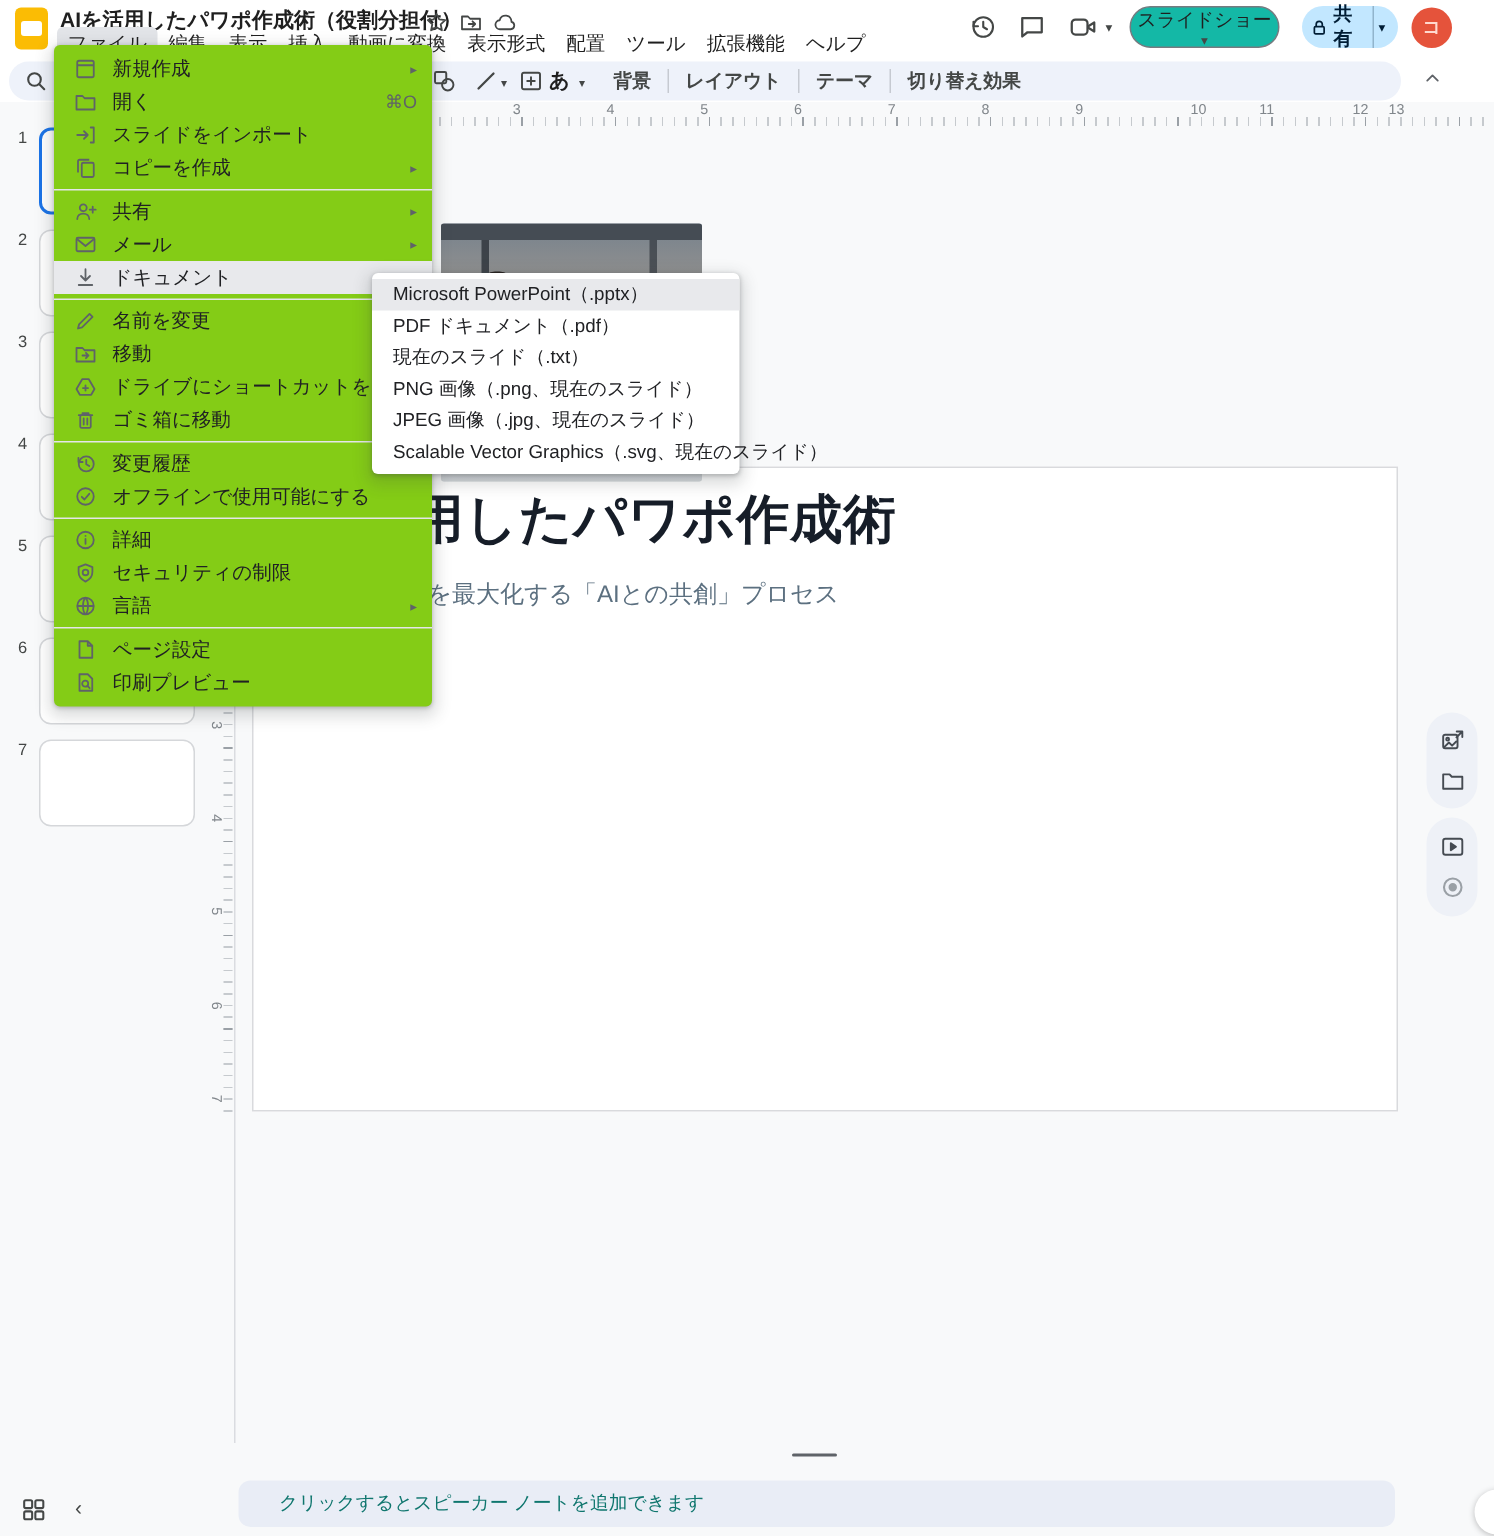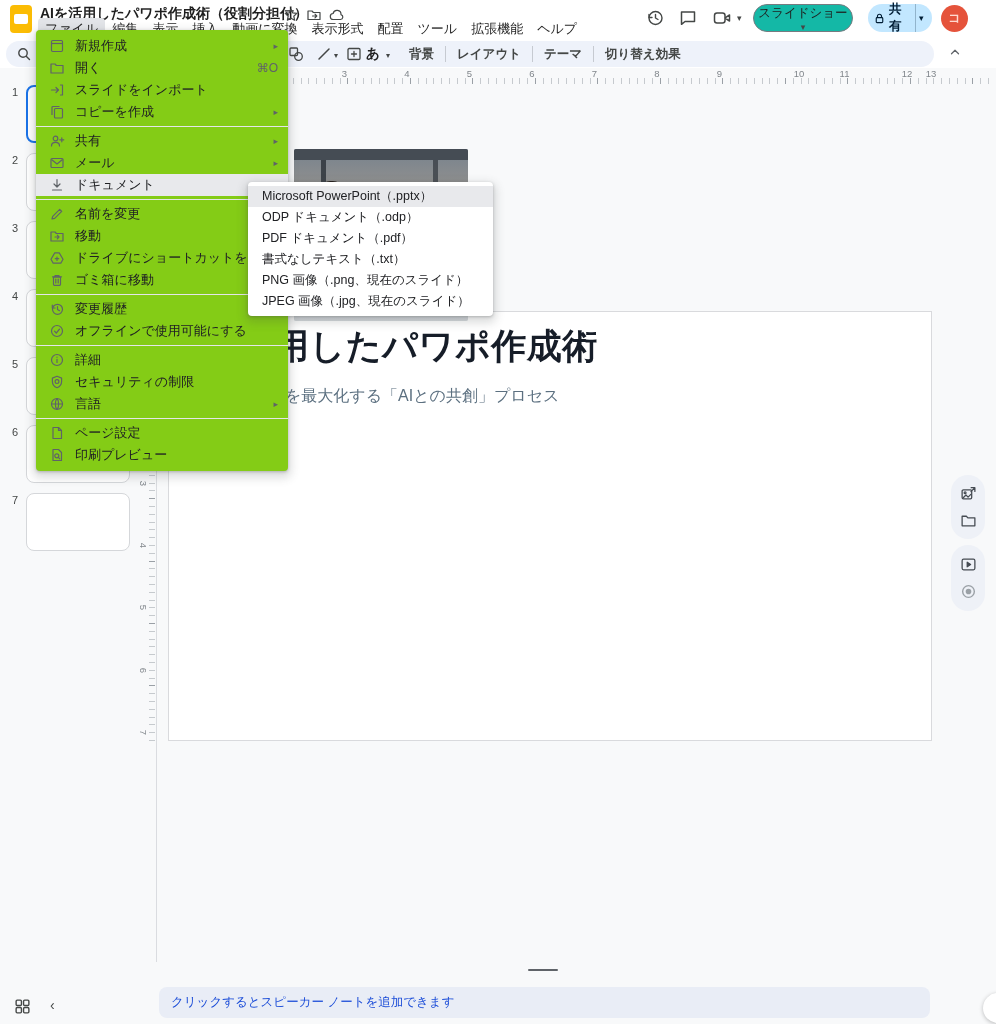--- a/index.html
+++ b/index.html
@@ -98,21 +98,21 @@
   .collar{left:40px;top:84px;width:10px;height:12px;background:#d8d3cd;border-radius:0 0 4px 4px;}
   .arm{left:48px;top:102px;width:44px;height:11px;background:#867f77;border-radius:6px;transform:rotate(10deg);}
   .hand1{left:86px;top:116px;width:8px;height:6px;background:#c9a182;border-radius:50%;}
   .hand2{left:96px;top:114px;width:8px;height:6px;background:#c9a182;border-radius:50%;}
   .kbd{left:58px;top:121px;width:58px;height:7px;background:#2b2f34;border-radius:2px;transform:rotate(-2deg);}
   .mouse{left:124px;top:126px;width:9px;height:6px;background:#d7dadd;border-radius:50%;}
   .spark{right:6px;bottom:5px;font-size:10px;color:#eef8fa;}
   
   .notesbar{position:absolute;left:159px;top:919px;width:771px;height:31px;background:#e9edf6;border-radius:8px;
      display:flex;align-items:center;padding:0 12px;box-sizing:border-box;}
-  .notesbar span{font-size:12.5px;color:#1d4ed8;}
+  .notesbar span{font-size:12.5px;color:#0f766e;margin-left:15px;}
   .blicon{position:absolute;color:#444746;}
   
   .rpill{position:absolute;left:951px;width:34px;background:#eef1f7;border-radius:17px;display:flex;flex-direction:column;
      align-items:center;justify-content:space-evenly;}
   .rp1{top:407px;height:64px;}
   .rp2{top:477px;height:66px;}
   .corner{position:absolute;left:983px;top:925px;width:30px;height:30px;background:#fff;border-radius:50%;
      box-shadow:0 1px 4px rgba(0,0,0,.25);display:flex;align-items:center;justify-content:center;color:#5f6368;font-size:13px;}
   
   .menu{position:absolute;left:36px;top:30px;width:252px;background:#84cc16;border-radius:4px;z-index:40;
@@ -600,20 +600,20 @@
             <path d="M9.3 10.3 l1.5 1.5"></path>
           </svg>
       </span>
       <span class="mil">印刷プレビュー</span>
     </div>
 
   </div>
 
   <div class="submenu">
     <div class="smi hl">Microsoft PowerPoint（.pptx）</div>
-    <div class="smi">ODP ドキュメント（.odp）</div>
     <div class="smi">PDF ドキュメント（.pdf）</div>
-    <div class="smi">書式なしテキスト（.txt）</div>
+    <div class="smi">現在のスライド（.txt）</div>
     <div class="smi">PNG 画像（.png、現在のスライド）</div>
     <div class="smi">JPEG 画像（.jpg、現在のスライド）</div>
+    <div class="smi">Scalable Vector Graphics（.svg、現在のスライド）</div>
   </div>
 
 </div>
 
 </body></html>

